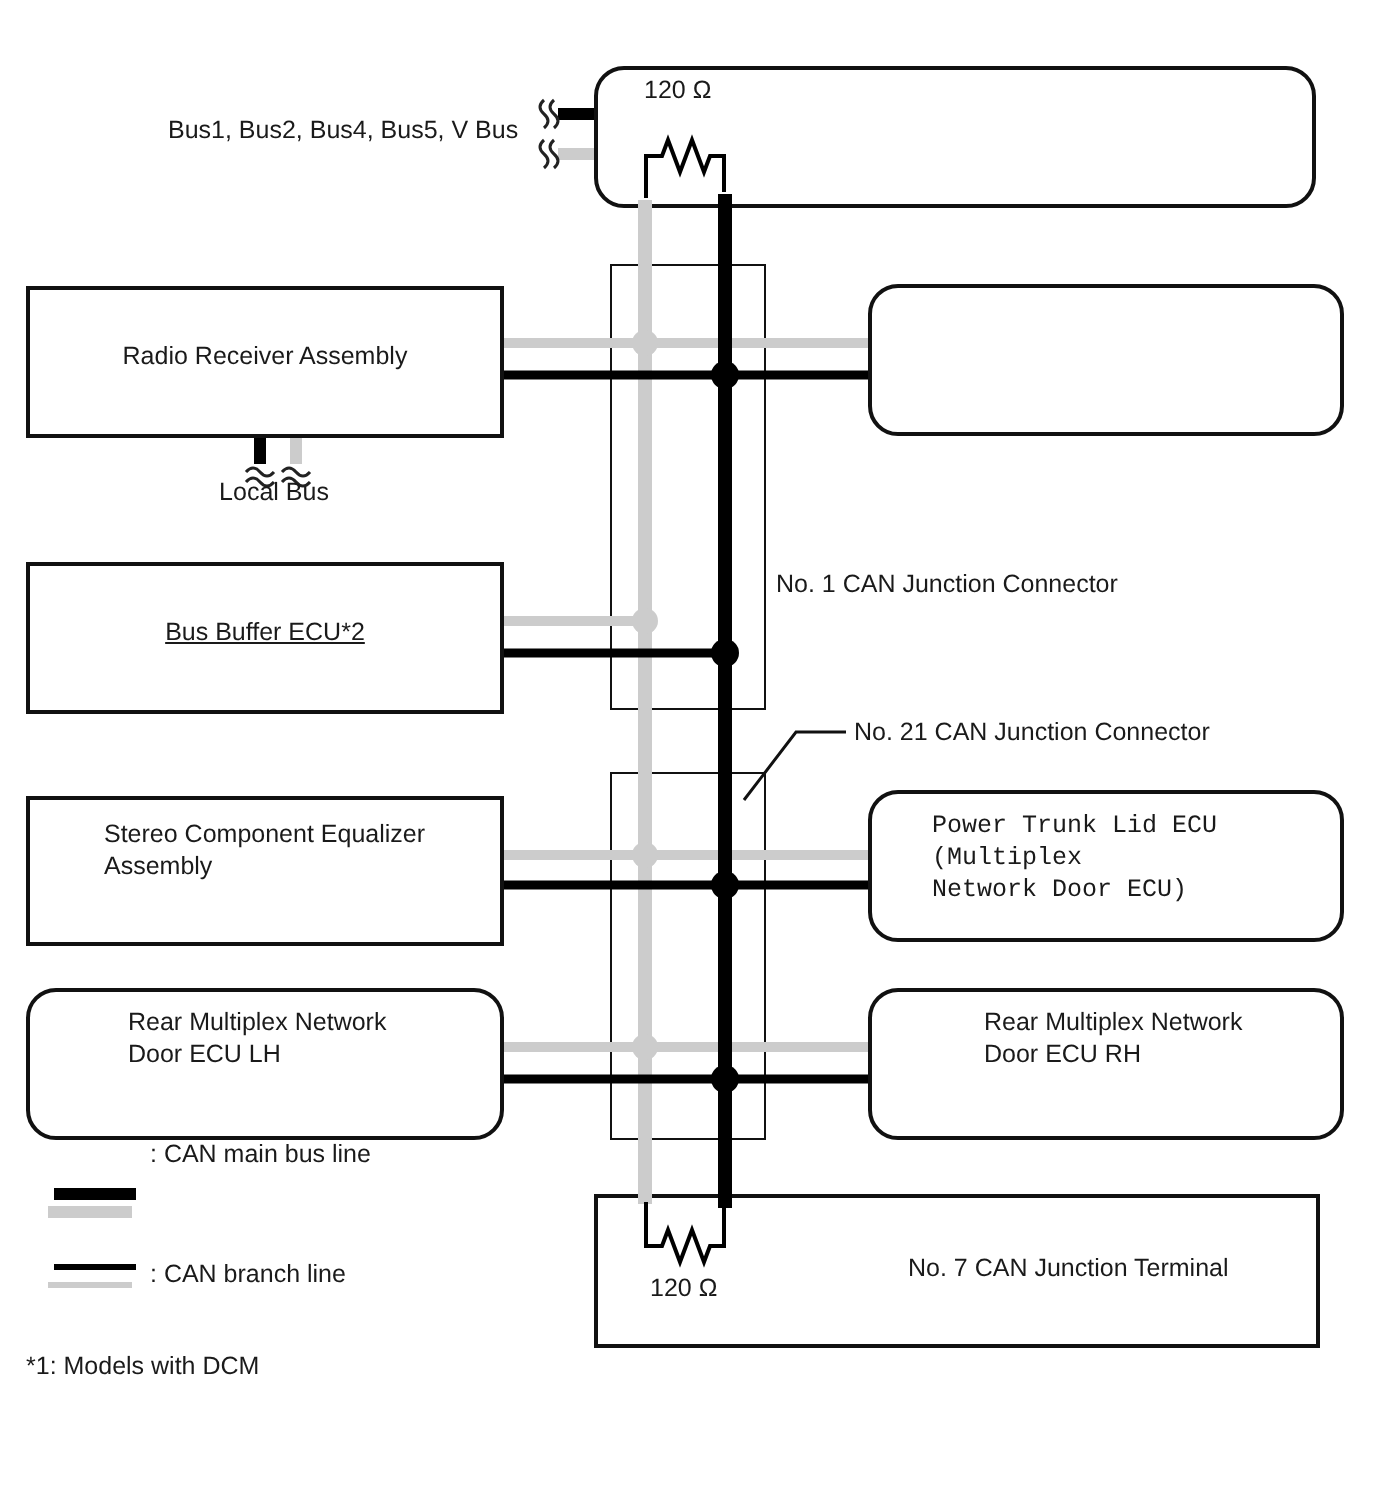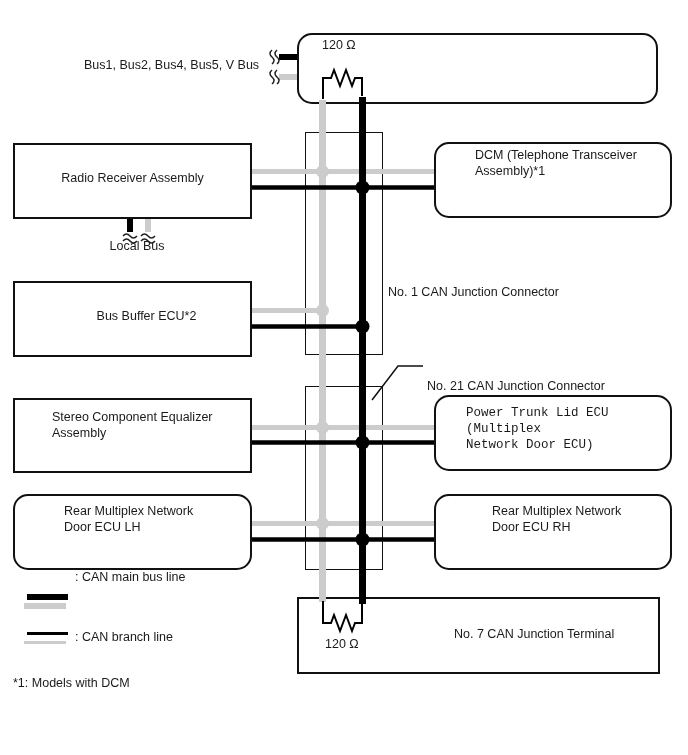--- a/index.html
+++ b/index.html
@@ -106,29 +106,27 @@
       <path d="M141,241 Q144.5,237 148,241 Q151.5,245 155,241"></path>
     </g>
 
     <polyline points="423,366 398,366 372,400" fill="none" stroke="#111" stroke-width="1.5"></polyline>
   </svg>
 
   <div class="lbl" style="left:84px;top:57px;">Bus1, Bus2, Bus4, Bus5, V Bus</div>
   <div class="lbl" style="left:322px;top:37px;">120 Ω</div>
 
   <div class="lbl lbl-center" style="left:13px;top:143px;width:239px;height:70px;">Radio Receiver Assembly</div>
-  <div class="lbl" style="left:475px;top:147px;width:190px;">DCM (Telephone Transceiver
-Assembly)*1</div>
 
   <div class="lbl lbl-center" style="left:97px;top:238px;width:80px;height:16px;">Local Bus</div>
 
   <div class="lbl" style="left:388px;top:284px;">No. 1 CAN Junction Connector</div>
-  <div class="lbl lbl-center" style="left:27px;top:281px;width:239px;height:70px;">Bus Buffer ECU*2</div>
+  <div class="lbl lbl-center" style="left:13px;top:281px;width:239px;height:70px;text-decoration:underline;">Bus Buffer ECU*2</div>
 
-  <div class="lbl" style="left:427px;top:358px;margin-top:20px;">No. 21 CAN Junction Connector</div>
+  <div class="lbl" style="left:427px;top:358px;">No. 21 CAN Junction Connector</div>
 
   <div class="lbl" style="left:52px;top:409px;width:185px;">Stereo Component Equalizer
 Assembly</div>
   <div class="lbl" style="left:466px;top:405px;width:200px;font-family:Liberation Mono, monospace;">Power Trunk Lid ECU (Multiplex
 Network Door ECU)</div>
 
   <div class="lbl" style="left:64px;top:503px;width:180px;">Rear Multiplex Network
 Door ECU LH</div>
   <div class="lbl" style="left:492px;top:503px;width:180px;">Rear Multiplex Network
 Door ECU RH</div>

